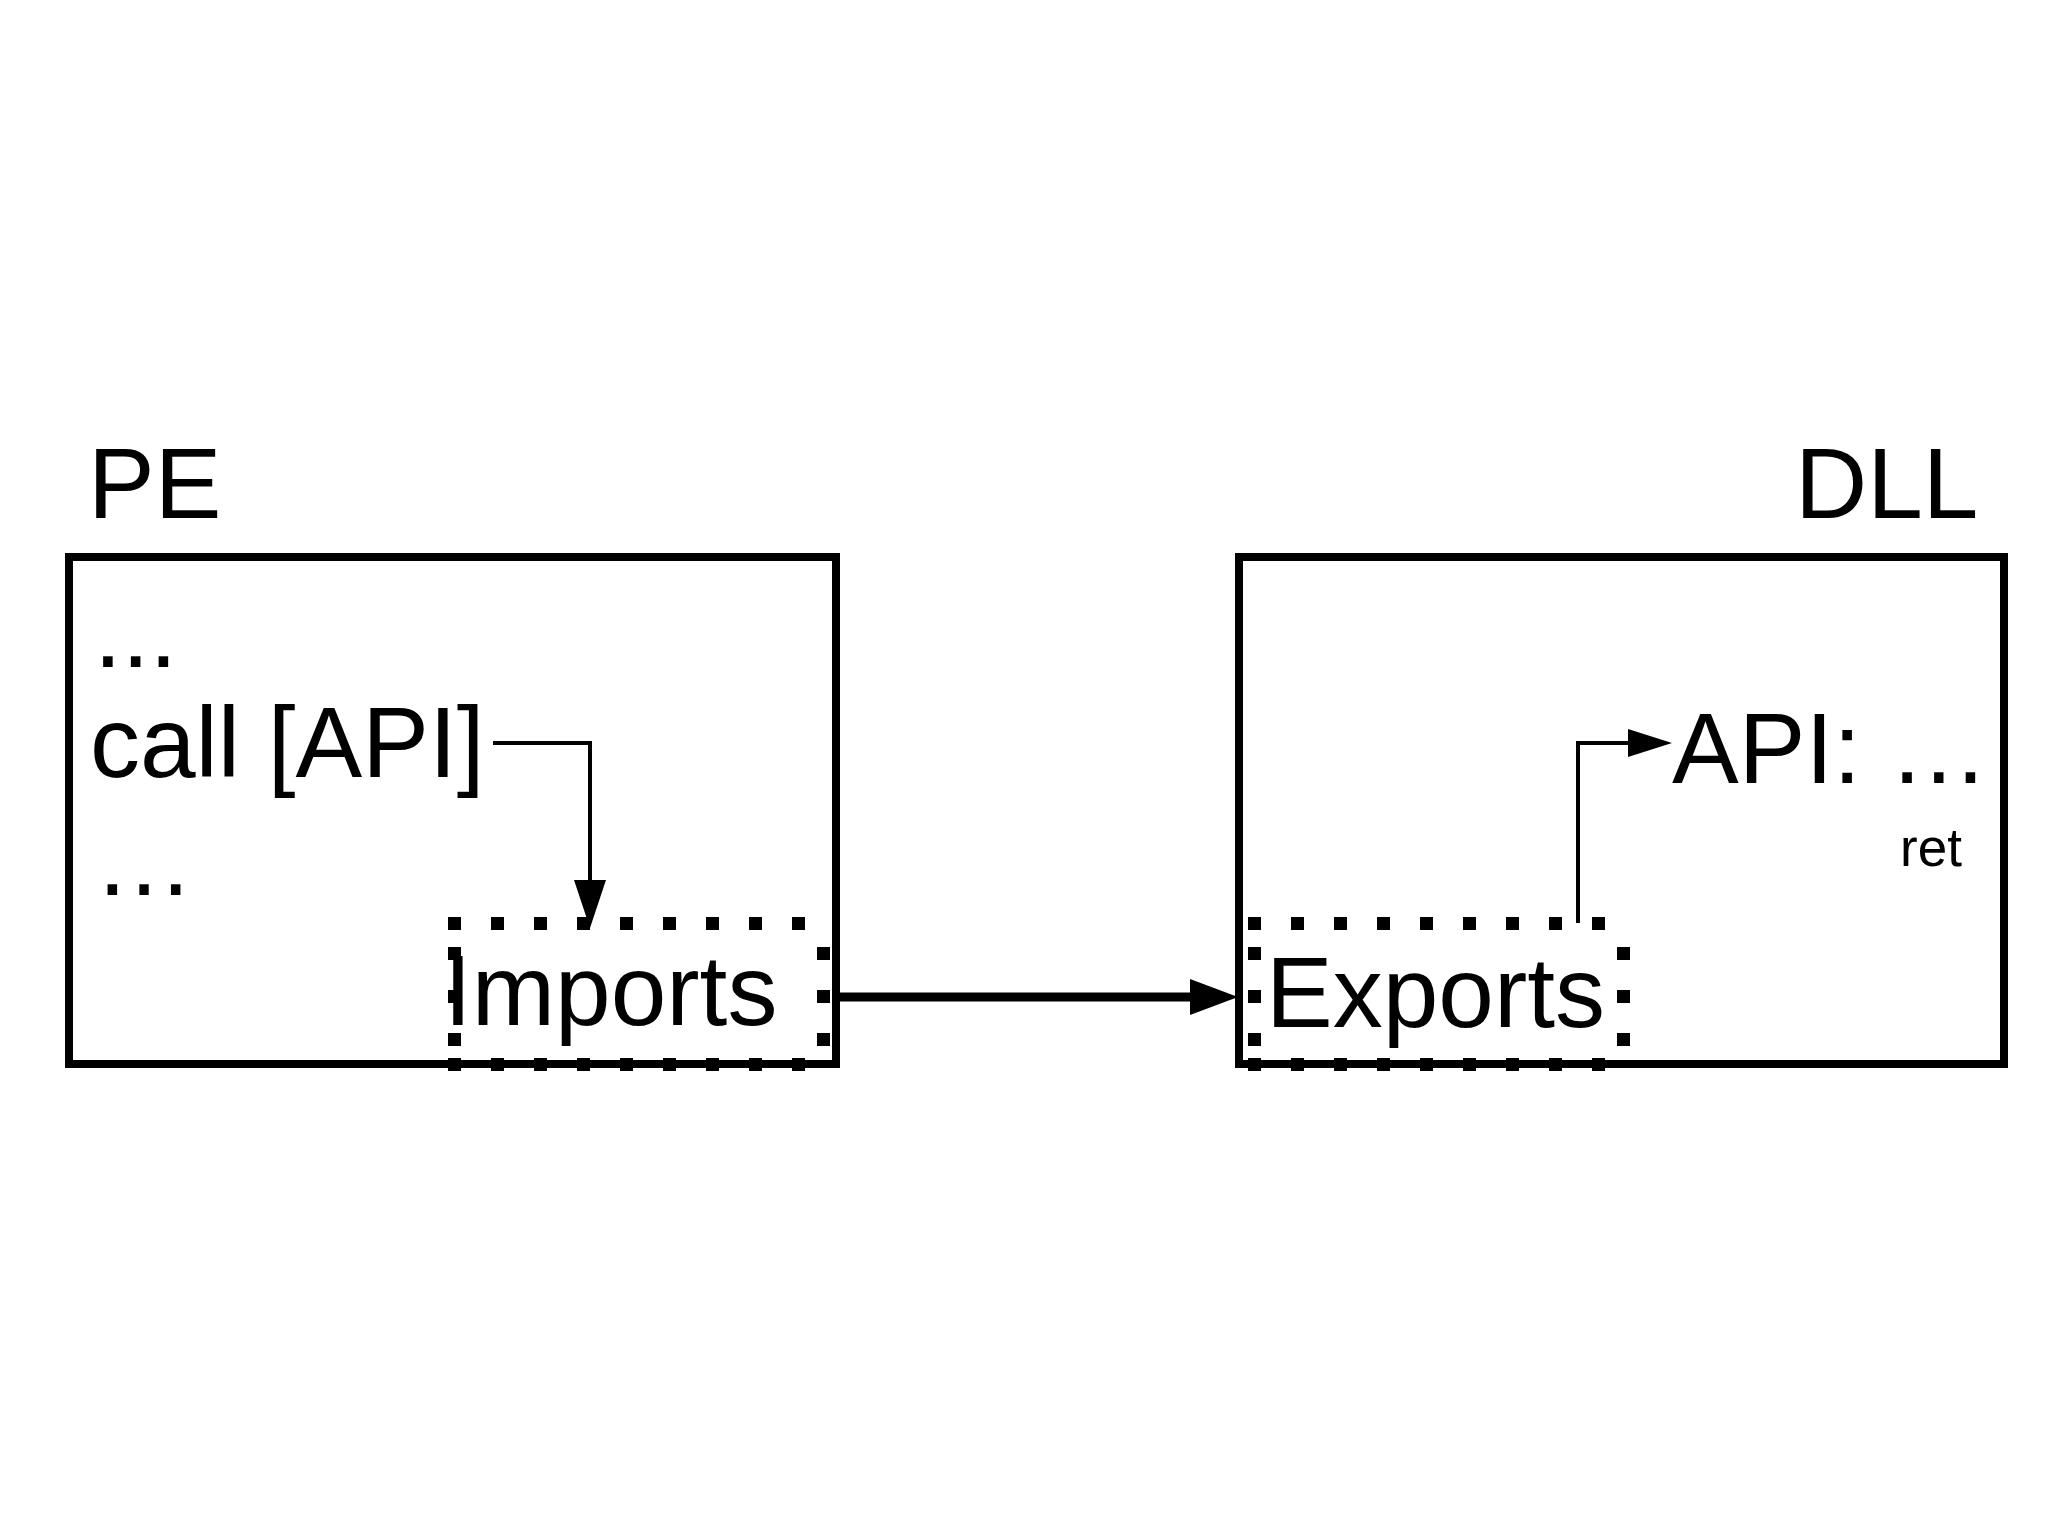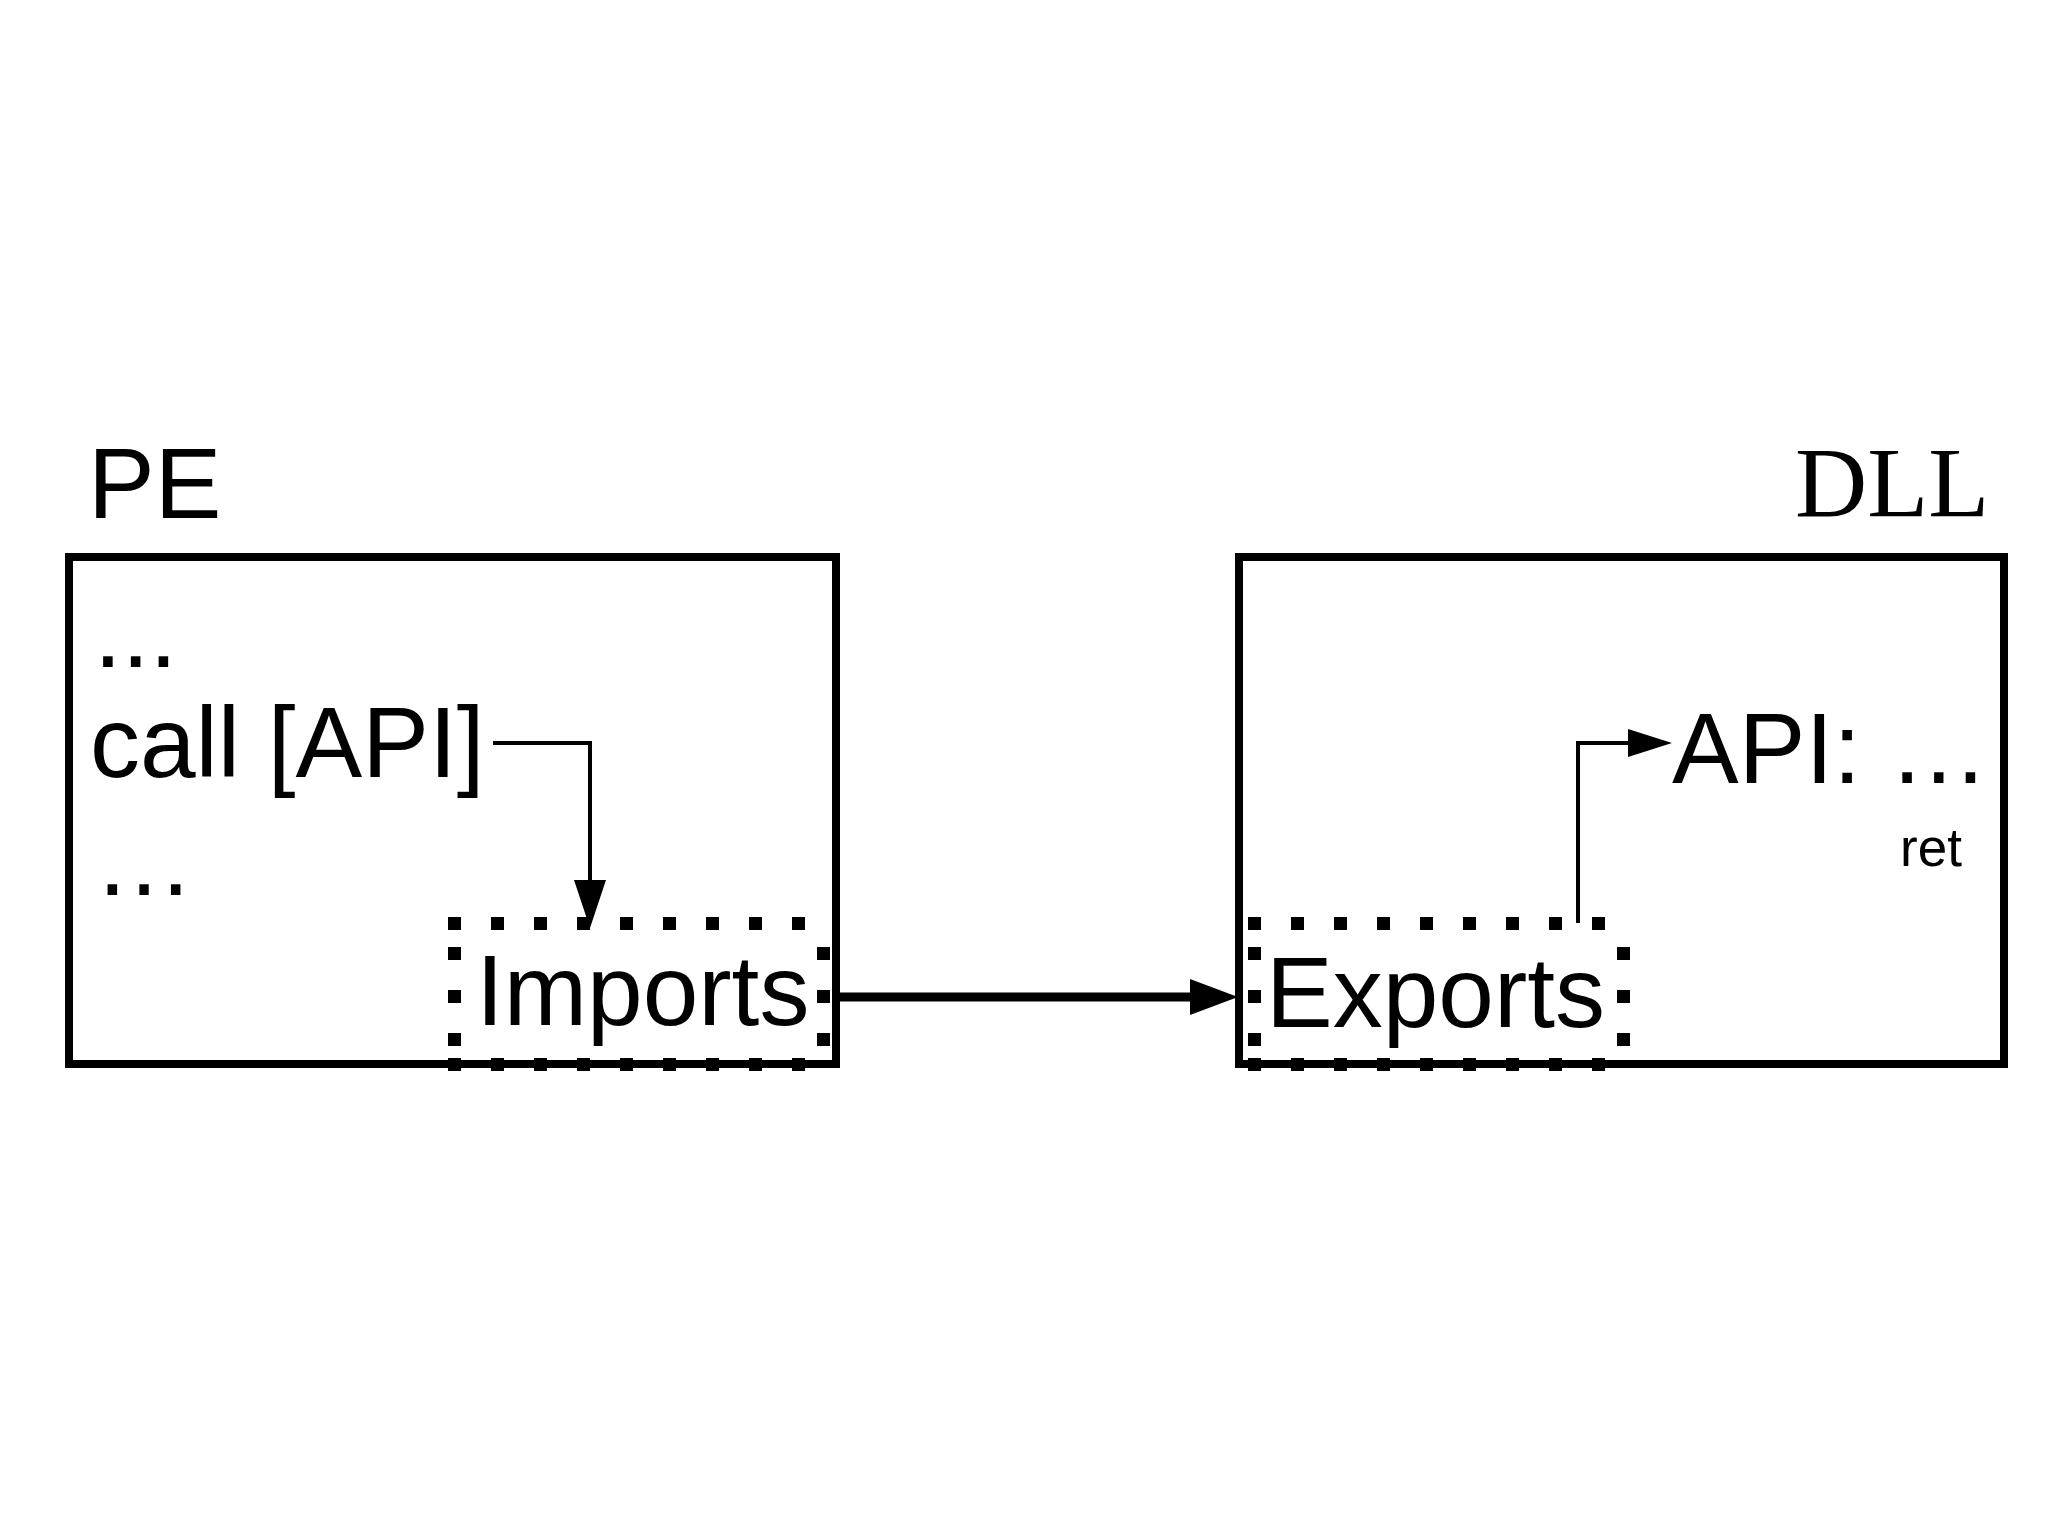--- a/index.html
+++ b/index.html
@@ -28,39 +28,39 @@
   .box {
     position: absolute;
     box-sizing: border-box;
     border: 8px solid #000000;
     background: transparent;
   }
   .pe-box  { left: 65px;   top: 553px; width: 775px; height: 515px; }
   .dll-box { left: 1235px; top: 553px; width: 773px; height: 515px; }
 
   .pe-title  { left: 88px;   top: 433px; }
-  .dll-title { left: 1795px; top: 433px; font-family: Liberation Serif, serif; }
+  .dll-title { left: 1795px; top: 433px; }
 
   .pe-line1 { left: 94px; top: 582px; }
   .pe-line2 { left: 90px; top: 692px; }
   .pe-line3 { left: 94px; top: 810px; }
 
   .dotbox {
     position: absolute;
     box-sizing: border-box;
     background:
       repeating-linear-gradient(to right, #000 0 13px, transparent 13px 43px) left top / 100% 13px no-repeat,
       repeating-linear-gradient(to right, #000 0 13px, transparent 13px 43px) left bottom / 100% 13px no-repeat,
       repeating-linear-gradient(to bottom, transparent 0 30px, #000 30px 43px) left top / 13px 100% no-repeat,
       repeating-linear-gradient(to bottom, transparent 0 30px, #000 30px 43px) right top / 13px 100% no-repeat;
   }
   .imports-box { left: 448px;  top: 917px; width: 382px; height: 154px; }
   .exports-box { left: 1248px; top: 917px; width: 382px; height: 154px; }
 
-  .imports-label { left: 476px;  top: 940px; }
+  .imports-label { left: 444px;  top: 940px; }
   .exports-label { left: 1266px; top: 942px; }
 
   .api-line  { left: 1672px; top: 698px; }
   .ret-label { left: 1900px; top: 821px; }
 
   .overlay {
     position: absolute;
     left: 0; top: 0;
     width: 2048px;
     height: 1535px;

